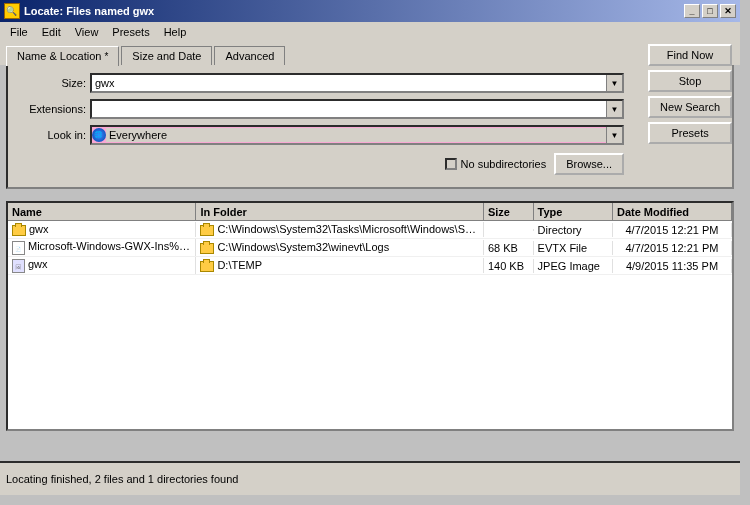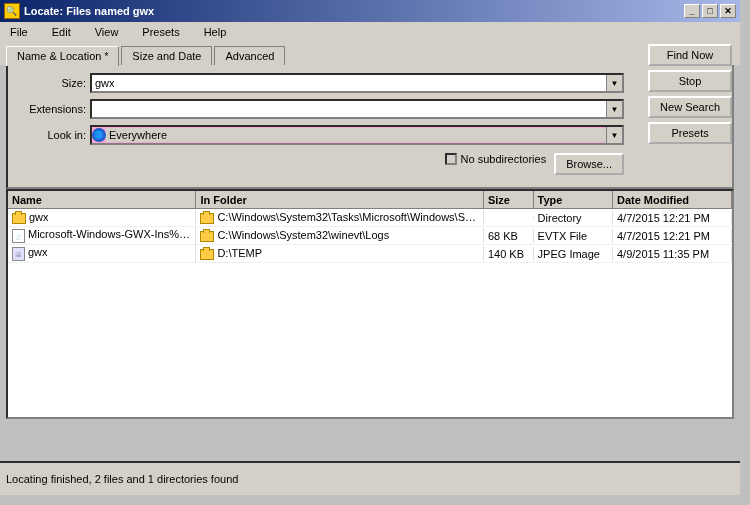--- a/index.html
+++ b/index.html
@@ -61,21 +61,21 @@
       color: #000;
       font-weight: bold;
     }
 
     .menubar {
       height: 20px;
       background: #d4d0c8;
       display: flex;
       align-items: center;
       padding: 0 4px;
-      gap: 12px;
+      gap: 2px;
     }
 
     .menu-item {
       padding: 2px 6px;
       cursor: pointer;
       font-size: 11px;
     }
 
     .tabs-area {
       padding: 4px 6px 0 6px;
@@ -185,21 +185,21 @@
       border-radius: 50%;
       display: flex;
       align-items: center;
       justify-content: center;
       color: white;
       font-size: 7px;
     }
 
     .options-row {
       display: flex;
-      align-items: flex-start;
+      align-items: center;
       justify-content: flex-end;
       gap: 8px;
       padding: 4px 0;
     }
 
     .checkbox-row {
       display: flex;
       align-items: center;
       gap: 4px;
     }
@@ -223,21 +223,21 @@
     .right-buttons {
       position: absolute;
       right: 8px;
       top: 44px;
       display: flex;
       flex-direction: column;
       gap: 4px;
     }
 
     .results-area {
-      margin: 0 6px 0 6px;
+      margin: 12px 6px 0 6px;
       border: 2px inset #808080;
       background: white;
       height: 230px;
       overflow: hidden;
     }
 
     .results-header {
       display: flex;
       background: #d4d0c8;
       border-bottom: 1px solid #808080;
@@ -252,21 +252,21 @@
       background: #d4d0c8;
       cursor: pointer;
       display: flex;
       align-items: center;
     }
 
     .col-name { width: 190px; }
     .col-folder { width: 290px; }
     .col-size { width: 50px; }
     .col-type { width: 80px; }
-    .col-modified { width: 120px; }
+    .col-modified { width: 120px; text-align: center; }
 
     .results-body {
       overflow-y: auto;
       height: calc(100% - 18px);
     }
 
     .result-row {
       display: flex;
       align-items: center;
       height: 18px;

